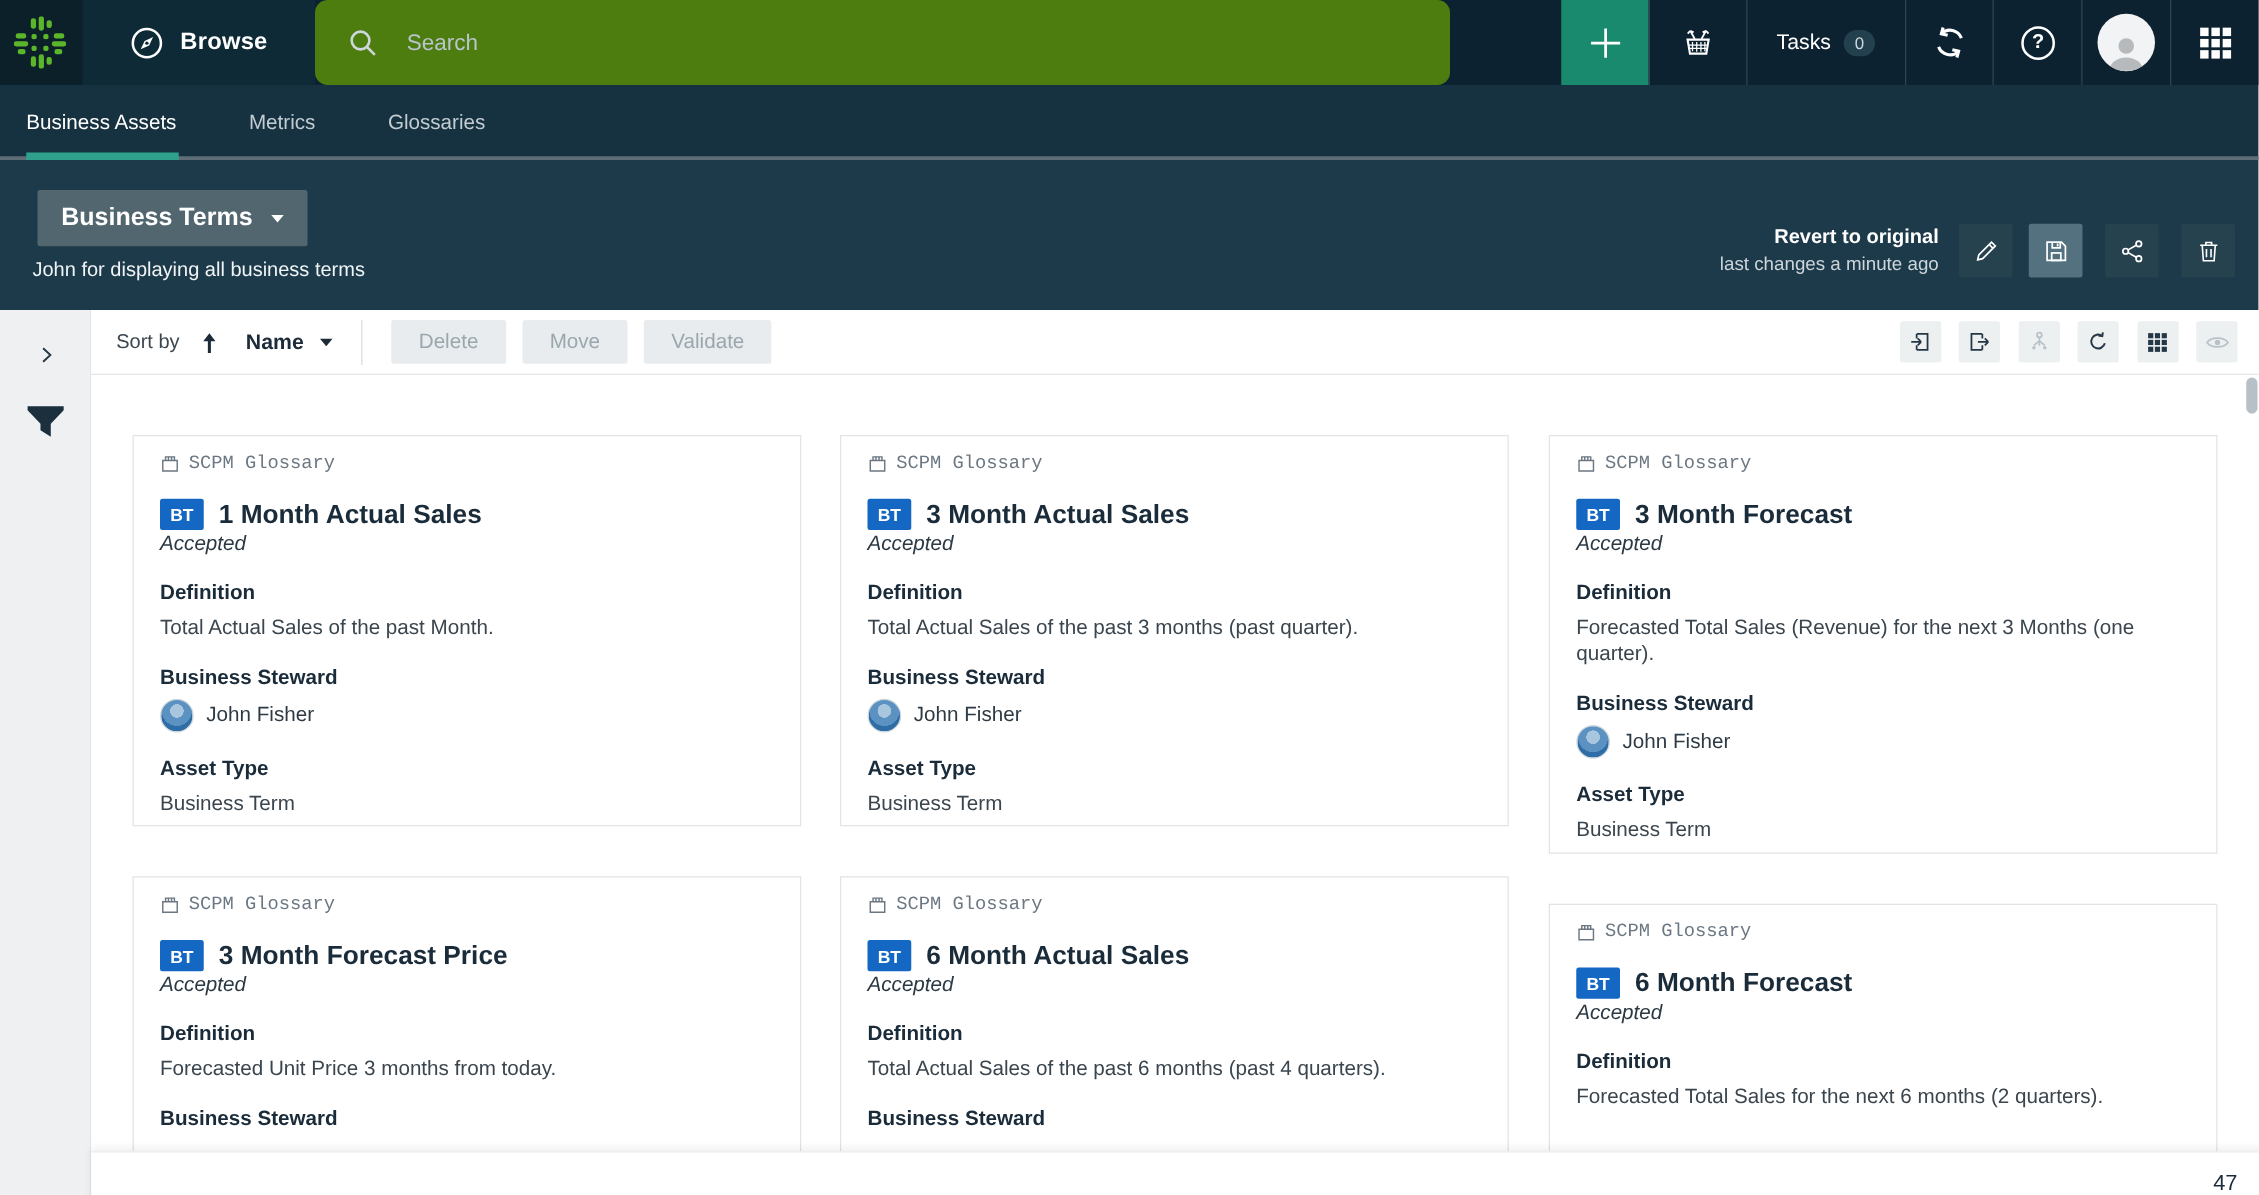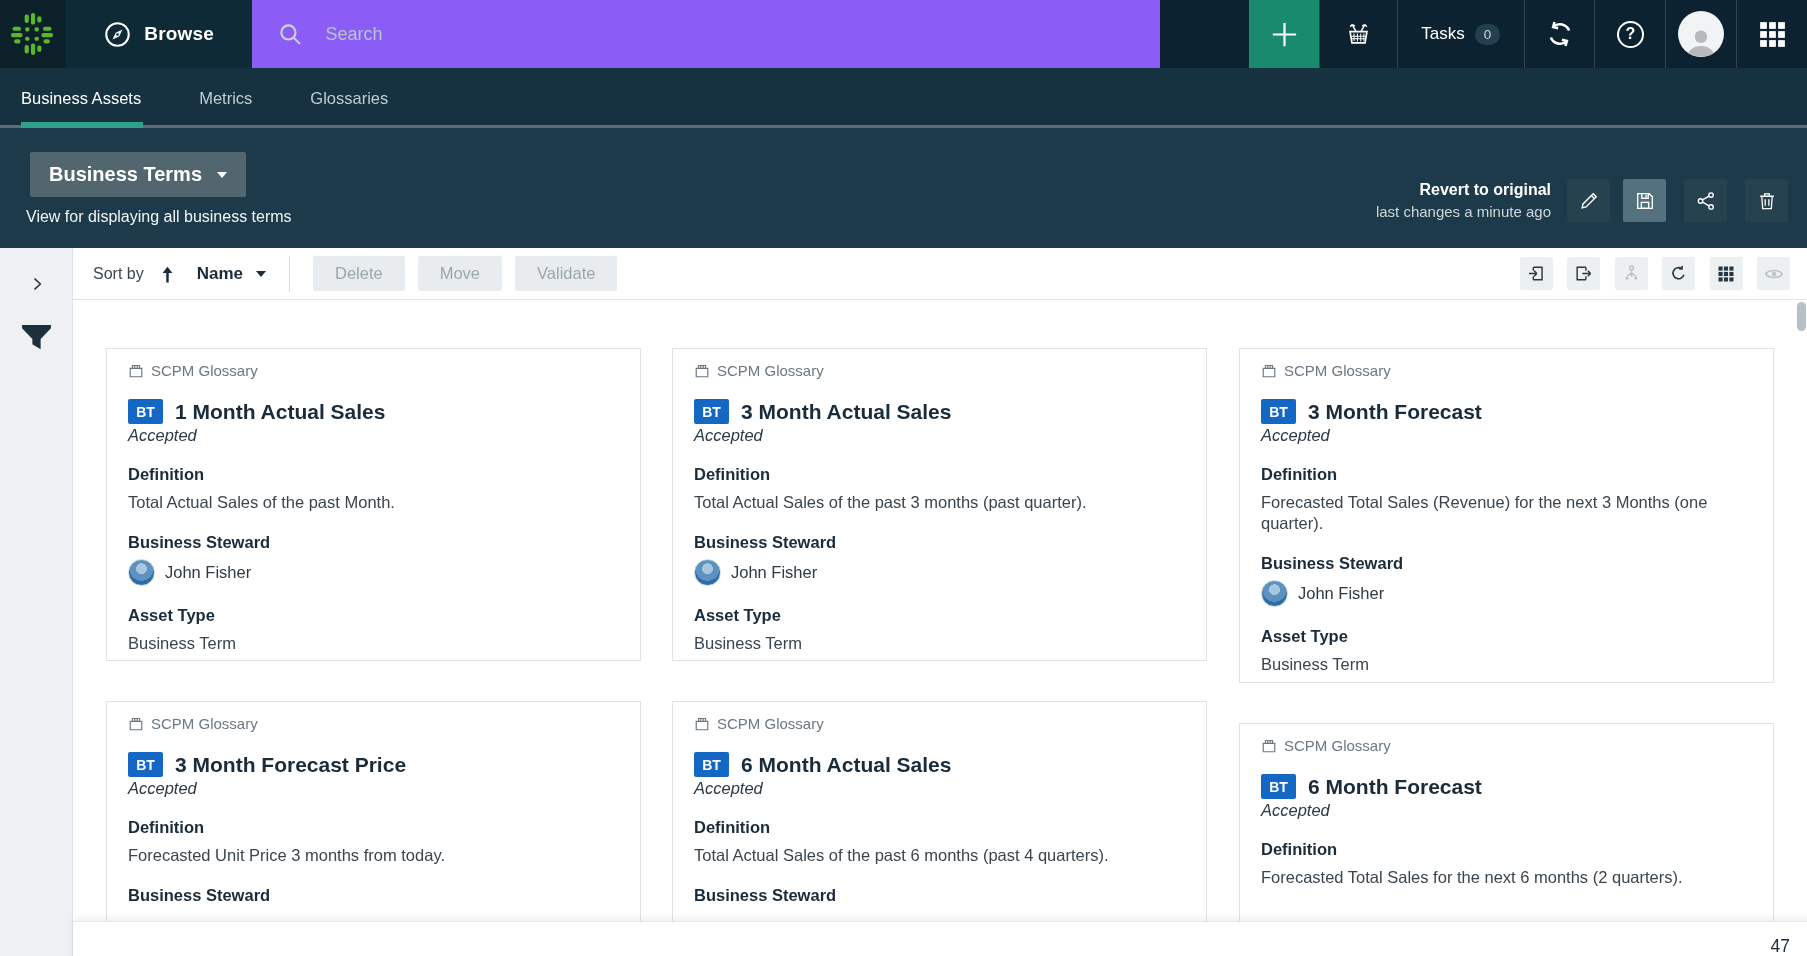--- a/index.html
+++ b/index.html
@@ -5,21 +5,21 @@
   * { margin:0; padding:0; box-sizing:border-box; }
   body { font-family:"Liberation Sans", sans-serif; background:#fff; }
   .screen { position:relative; width:1807px; height:956px; overflow:hidden; background:#fff; }
 
   
   .topnav { position:absolute; left:0; top:0; width:1807px; height:68px; background:#0d2230; display:flex; align-items:flex-start; }
   .nav-tile { display:flex; align-items:center; justify-content:center; height:68px; }
   .logo-tile { width:66px; background:#0b2028; border-right:1px solid #22384416; cursor:pointer; }
   .browse-tile { width:187px; background:#0e2a37; gap:13px; cursor:pointer; }
   .browse-label { color:#fff; font-size:19px; font-weight:700; letter-spacing:.2px; }
-  .search-tile { width:910px; background:#8b5cf6; justify-content:flex-start; padding-left:26px; gap:22px; }
+  .search-tile { width:910px; background:#4d7c0f; justify-content:flex-start; padding-left:26px; gap:22px;border-radius:10px; }
   .search-input { background:transparent; border:none; outline:none; color:#e8eef1; font-size:18px; width:760px; font-family:"Liberation Sans",sans-serif; }
   .search-input::placeholder { color:#b9c5cc; opacity:1; }
   .nav-spacer { width:89px; background:#0d2230; }
   .plus-tile { width:70px; background:#1a8a6e; cursor:pointer; }
   .basket-tile { width:78px; background:#0d2230; border-left:1px solid #31434e; cursor:pointer; }
   .tasks-tile { width:127px; background:#0d2230; border-left:1px solid #31434e; gap:10px; cursor:pointer; }
   .tasks-label { color:#fff; font-size:17px; }
   .tasks-badge { background:#22404e; color:#cdd8dd; font-size:13.5px; border-radius:12px; padding:3px 9px; }
   .icon-tile { width:71px; background:#0d2230; border-left:1px solid #31434e; cursor:pointer; }
   .help-circle { width:27px; height:27px; border:2px solid #fff; border-radius:50%; color:#fff; display:flex; align-items:center; justify-content:center; font-size:16px; font-weight:700; }
@@ -56,21 +56,21 @@
   .sort-field { border:none; background:transparent; cursor:pointer; display:flex; align-items:center; gap:13px; color:#1b2b3a; }
   .sort-field .fname { font-size:17px; font-weight:700; }
   .tb-divider { width:1px; height:36px; background:#d9dde0; margin:0 23px; }
   .tb-btn { height:35px; border:none; border-radius:2px; background:#e9ecee; color:#9ba7ae; font-size:16.5px; padding:0 22px; margin-right:13px; font-family:"Liberation Sans",sans-serif; }
   .tb-icons { margin-left:auto; margin-right:17px; display:flex; gap:14.5px; }
   .tb-icon-btn { width:33px; height:33px; border:none; border-radius:2px; background:#edf0f1; display:flex; align-items:center; justify-content:center; cursor:pointer; }
 
   
   .content { position:absolute; left:73px; top:300px; width:1734px; height:656px; background:#fff; overflow:hidden; }
   .card { position:absolute; width:535px; background:#fff; border:1px solid #e0e4e6; padding:13px 21px 0 21px; overflow:hidden; cursor:pointer; }
-  .card-glossary { display:flex; align-items:center; gap:7px; color:#6b7782; font-size:15px; cursor:pointer; }
+  .card-glossary { display:flex; align-items:center; gap:7px; color:#6b7782; font-size:15px; cursor:pointer;font-family:Liberation Mono, monospace; }
   .card-title-row { display:flex; align-items:center; gap:12px; margin-top:20px; }
   .bt-badge { background:#1467c2; color:#fff; font-size:14px; font-weight:700; border-radius:2px; width:35px; height:25px; display:flex; align-items:center; justify-content:center; flex:0 0 auto; }
   .card-title { color:#1a2b3a; font-size:21px; font-weight:700; }
   .card-status { margin-top:2px; font-style:italic; color:#2b3944; font-size:16.5px; }
   .card-label { margin-top:20px; color:#1a2b3a; font-size:16.5px; font-weight:700; }
   .card-text { margin-top:8px; color:#3a454e; font-size:16.5px; line-height:1.28; }
   .steward-row { display:flex; align-items:center; gap:10px; margin-top:7px; }
   .steward-avatar { width:27px; height:27px; border-radius:50%; flex:0 0 auto;
     background:radial-gradient(circle at 50% 35%, #a8c6de 0 26%, #5b92c2 27% 58%, #2f6da6 59%); border:1px solid #cfd8de; }
   .steward-name { color:#2e3a44; font-size:16.5px; }
@@ -206,21 +206,21 @@
       <span class="tab">Glossaries</span>
     </div>
     <span class="tab-underline"></span>
   </nav>
 
   <section class="viewheader">
     <button class="view-btn">
       <span>Business Terms</span>
       <span class="caret"></span>
     </button>
-    <div class="view-subtitle">View for displaying all business terms</div>
+    <div class="view-subtitle">John for displaying all business terms</div>
 
     <div class="revert-block">
       <span class="revert-link">Revert to original</span>
       <span class="last-changes">last changes a minute ago</span>
     </div>
 
     <button class="hdr-btn" style="right:197px;">
       <span>
         <svg width="22" height="22" viewBox="0 0 24 24" fill="none" stroke="#fff" stroke-width="1.5">
           <path d="M4.5 19.5 L5.5 15.2 L16.6 4.1 L19.9 7.4 L8.8 18.5 Z"></path>

